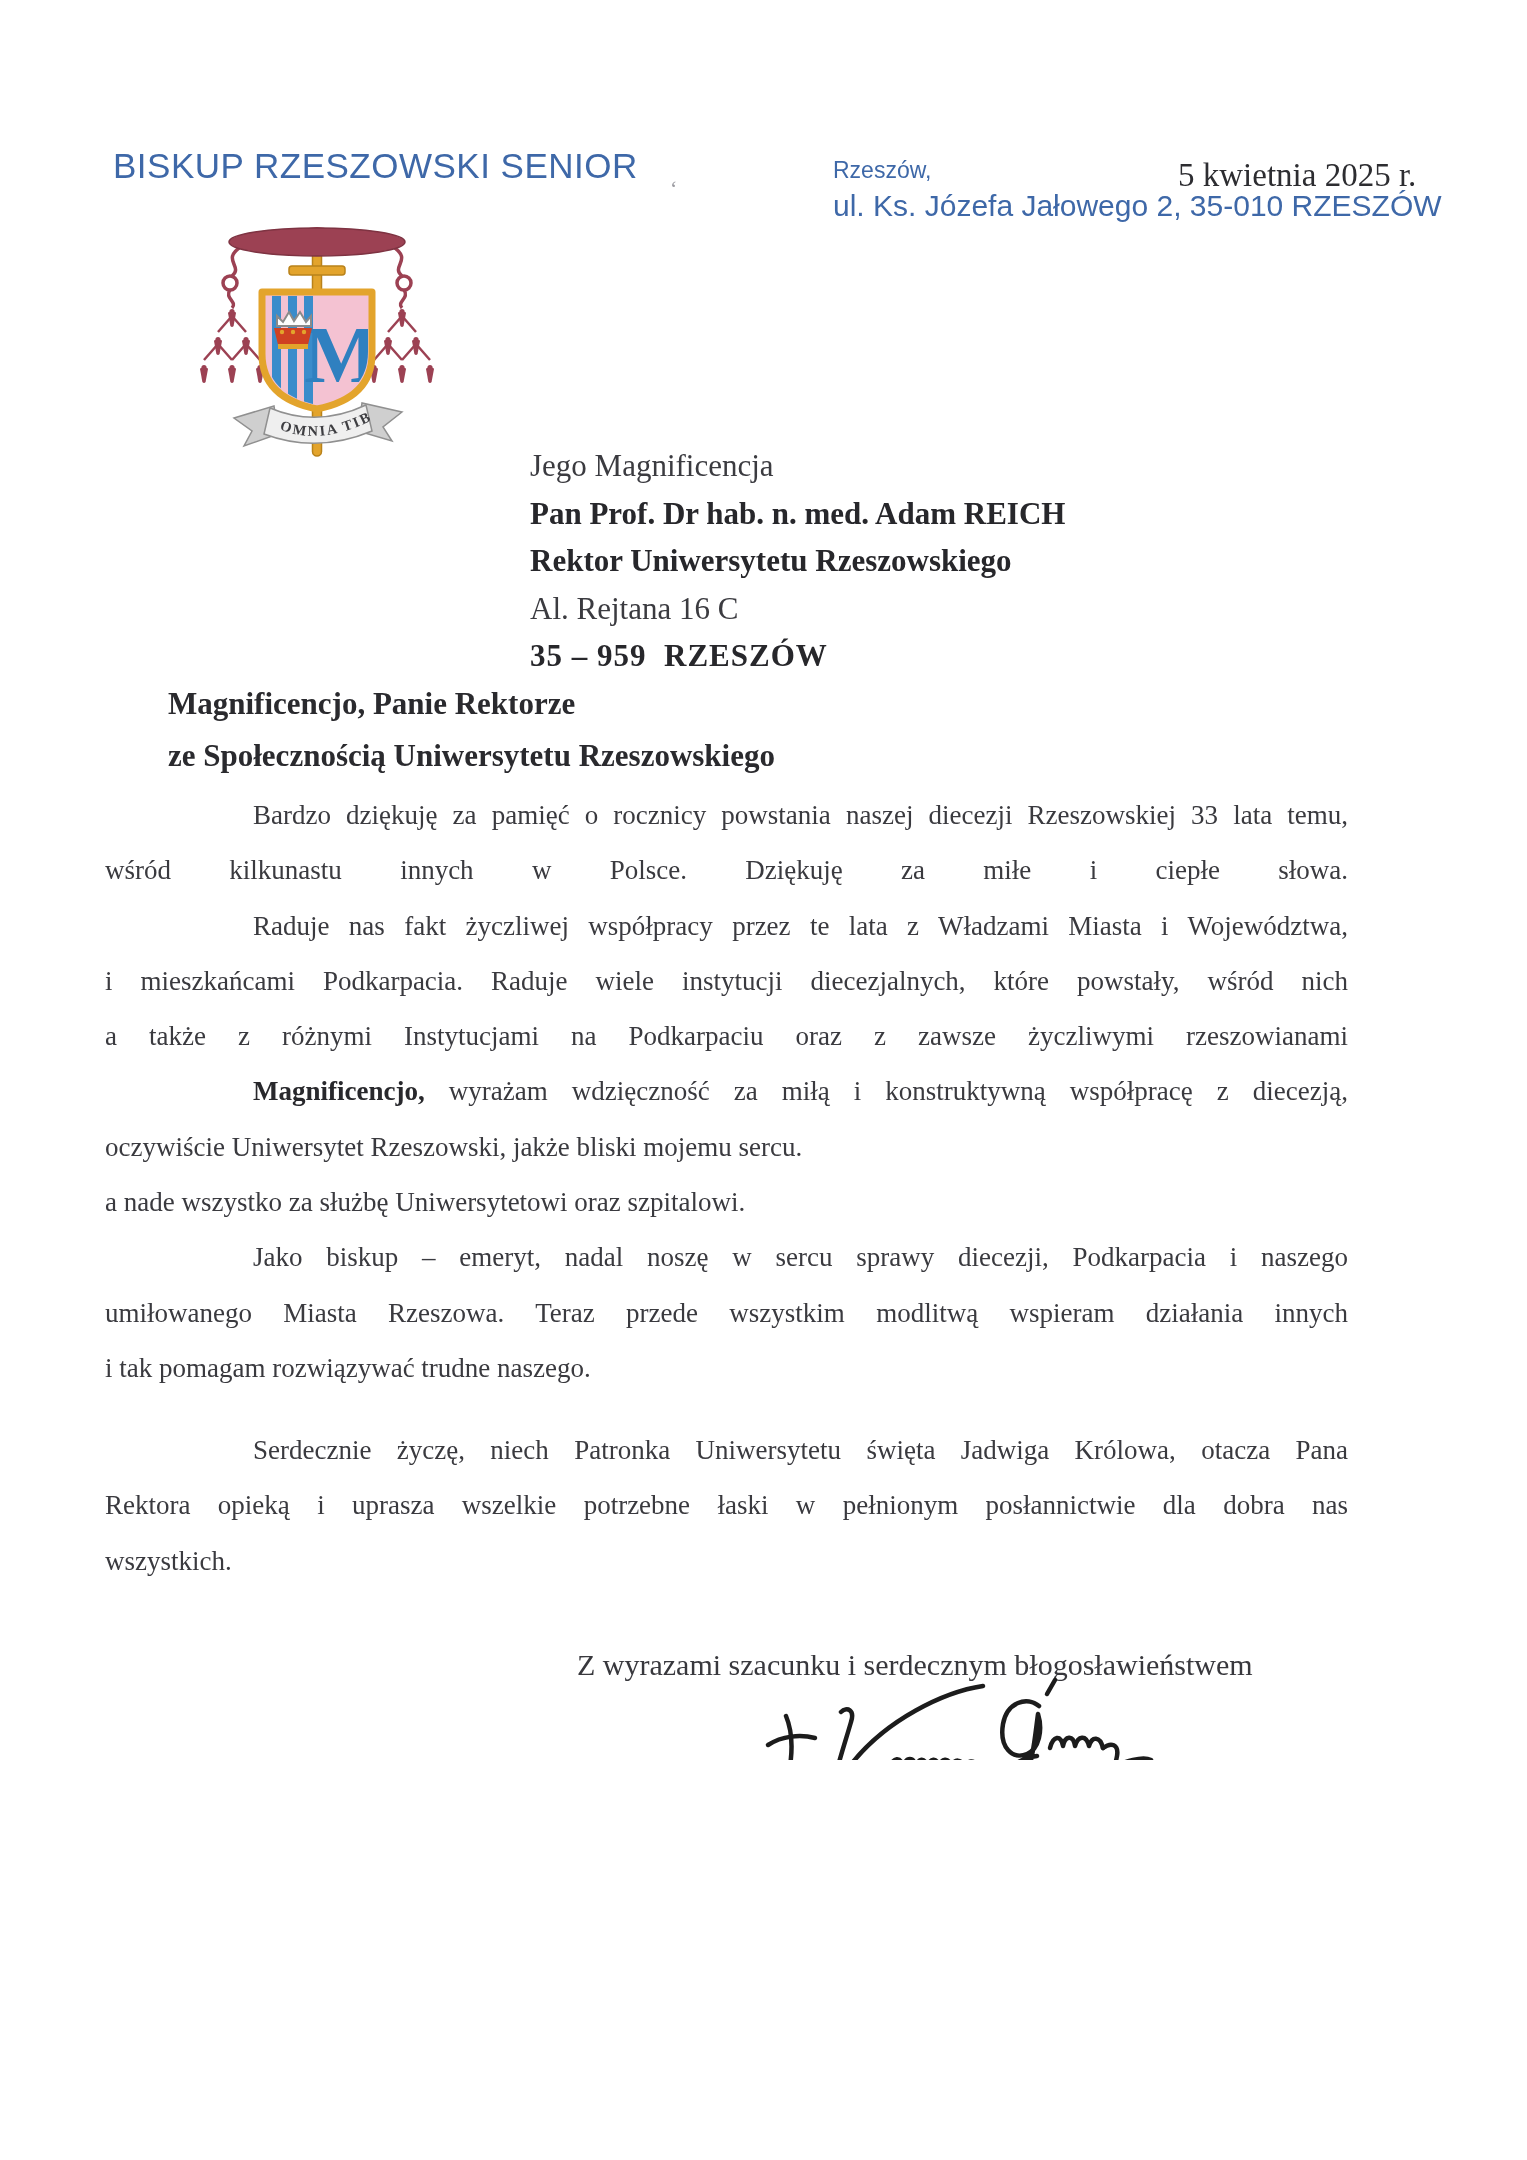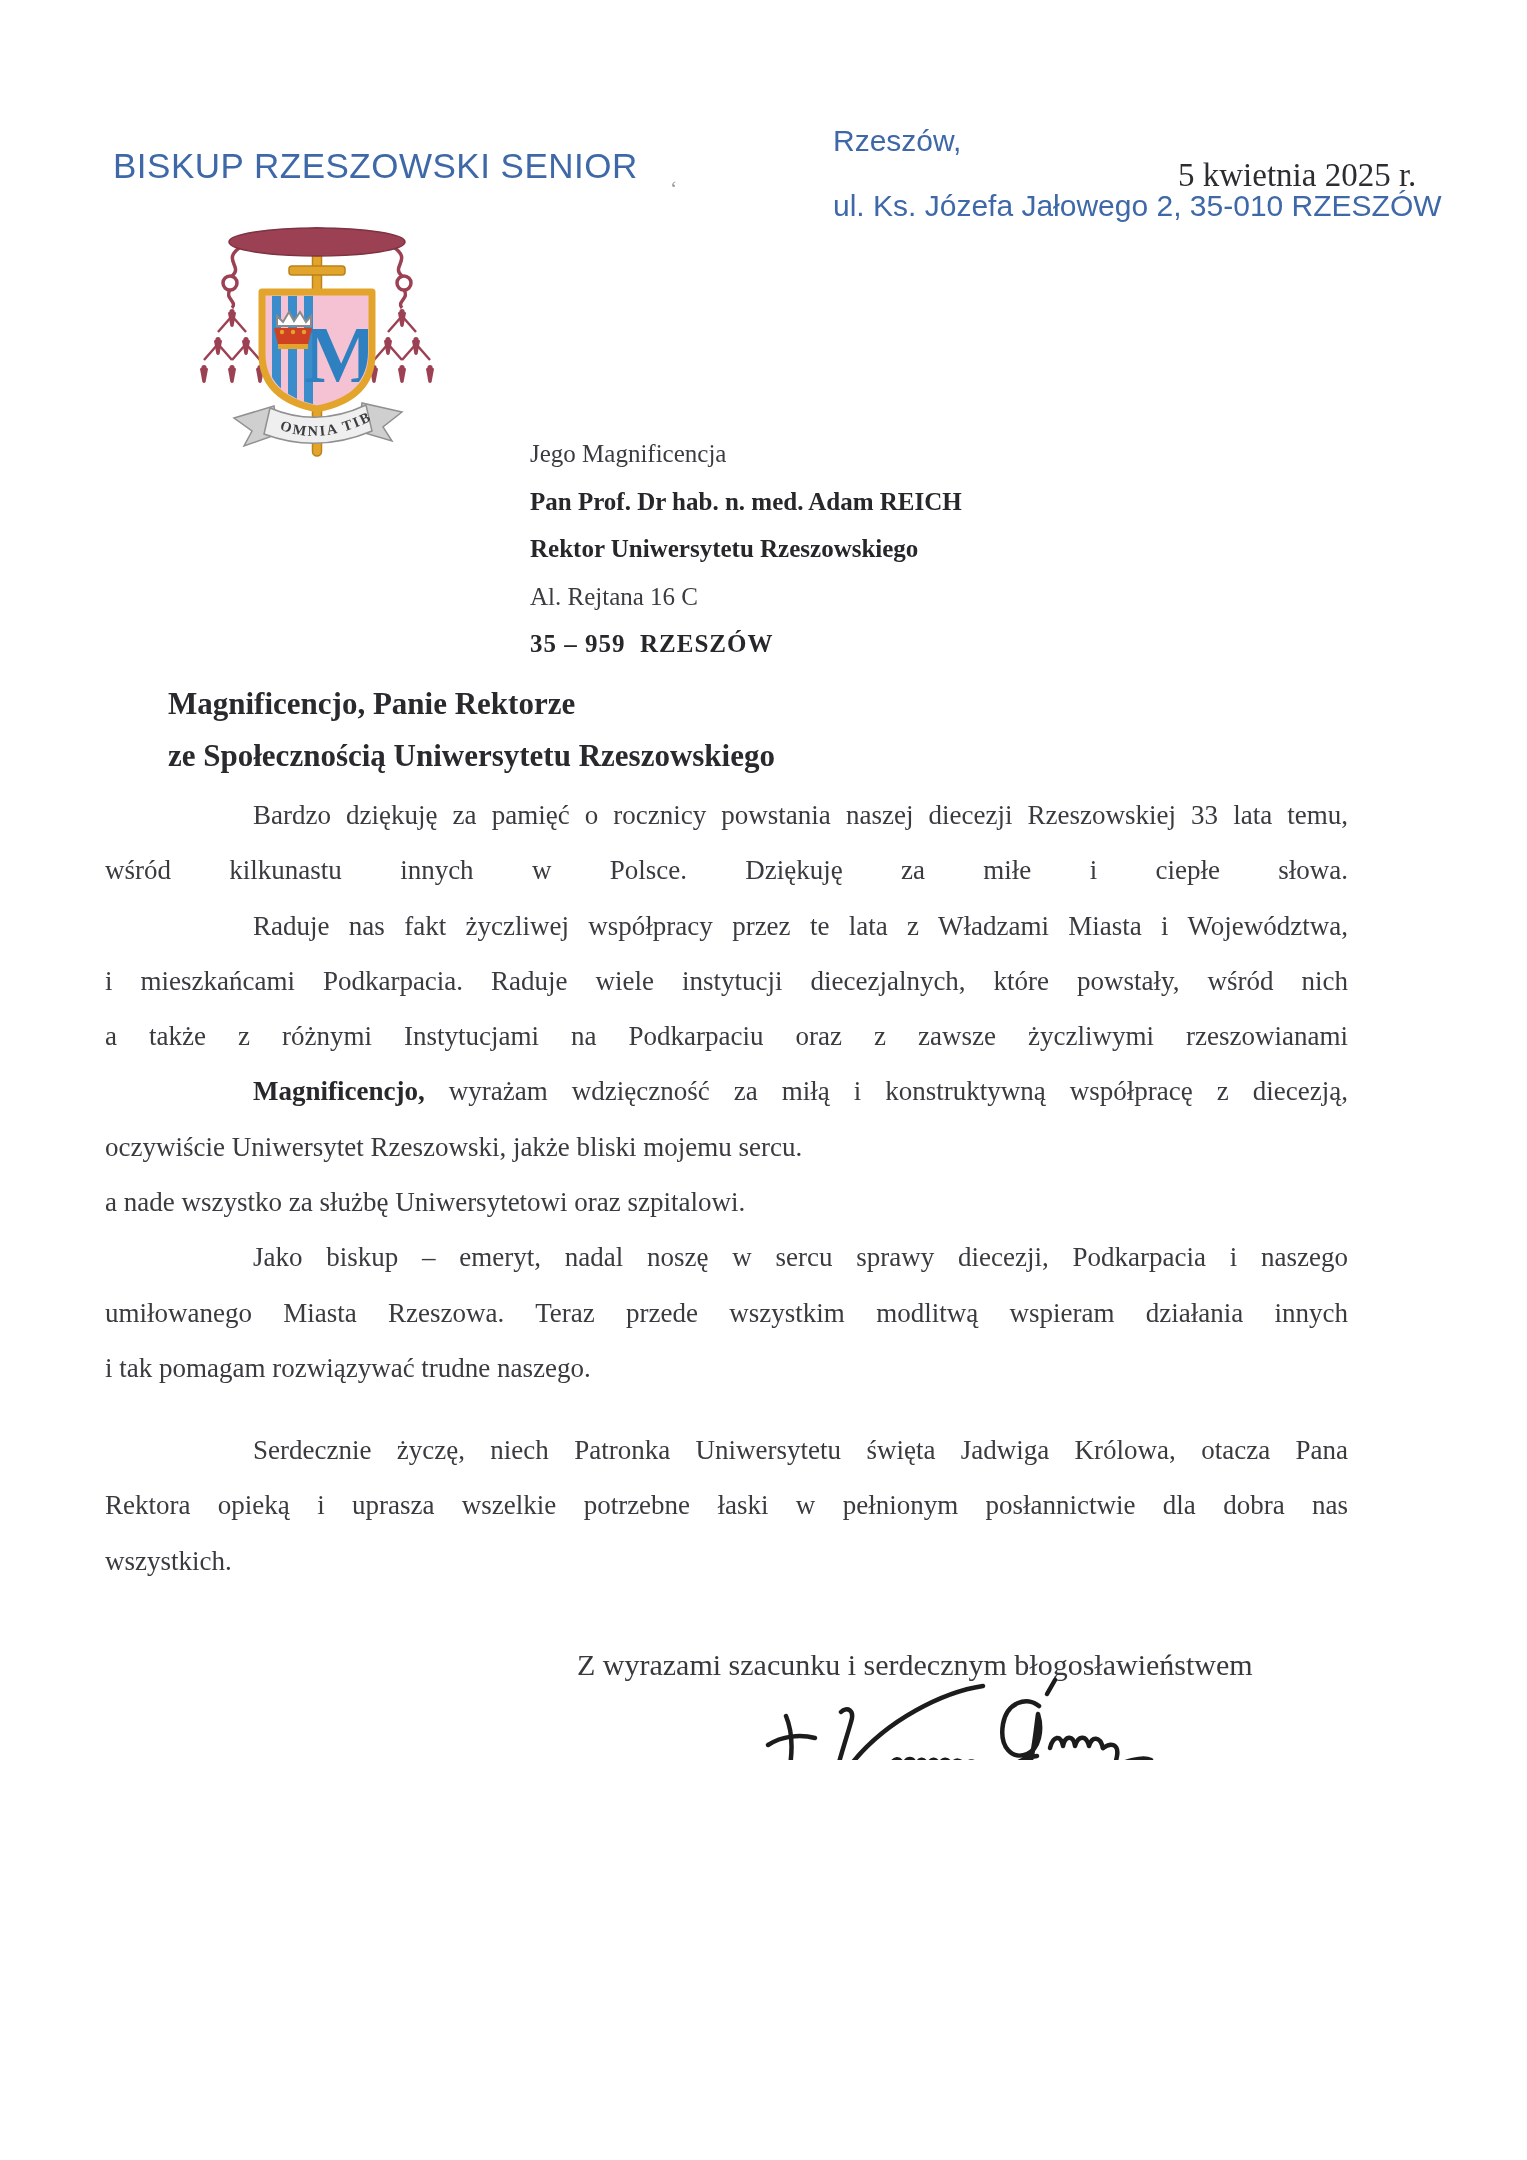--- a/index.html
+++ b/index.html
@@ -9,40 +9,40 @@
     background:#ffffff; overflow:hidden;
     font-family:"Liberation Serif", serif;
   }
   
   .sender-title {
     position:absolute; left:113px; top:146px;
     font-family:"Liberation Sans", sans-serif;
     font-size:35px; letter-spacing:0.5px; color:#3e68a8;
   }
   .lh-city {
-    position:absolute; left:833px; top:124px;
+    position:absolute; left:833px; top:157px;
     font-family:"Liberation Sans", sans-serif;
-    font-size:30px; color:#3e68a8;
+    font-size:23px; color:#3e68a8;
   }
   .lh-date {
     position:absolute; left:1178px; top:157px;
     font-size:33px; color:#2d2d31;
   }
   .lh-addr {
     position:absolute; left:833px; top:189px;
     font-family:"Liberation Sans", sans-serif;
     font-size:30px; color:#3e68a8;
   }
   .crest { position:absolute; left:190px; top:212px; }
   .scan-speck { position:absolute; color:#9a9aa0; font-size:22px; }
 
   
   .recipient {
-    position:absolute; left:530px; top:430px;
-    font-size:25px; color:#3b3b40; line-height:47.5px;
+    position:absolute; left:530px; top:442px;
+    font-size:31px; color:#3b3b40; line-height:47.5px;
   }
   .recipient .b { font-weight:bold; color:#27272b; }
   .r5 { white-space:pre-wrap; letter-spacing:1px; }
 
   
   .salutation {
     position:absolute; left:168px; top:678px;
     font-size:31px; font-weight:bold; color:#2a2a2e; line-height:52px;
   }
 

